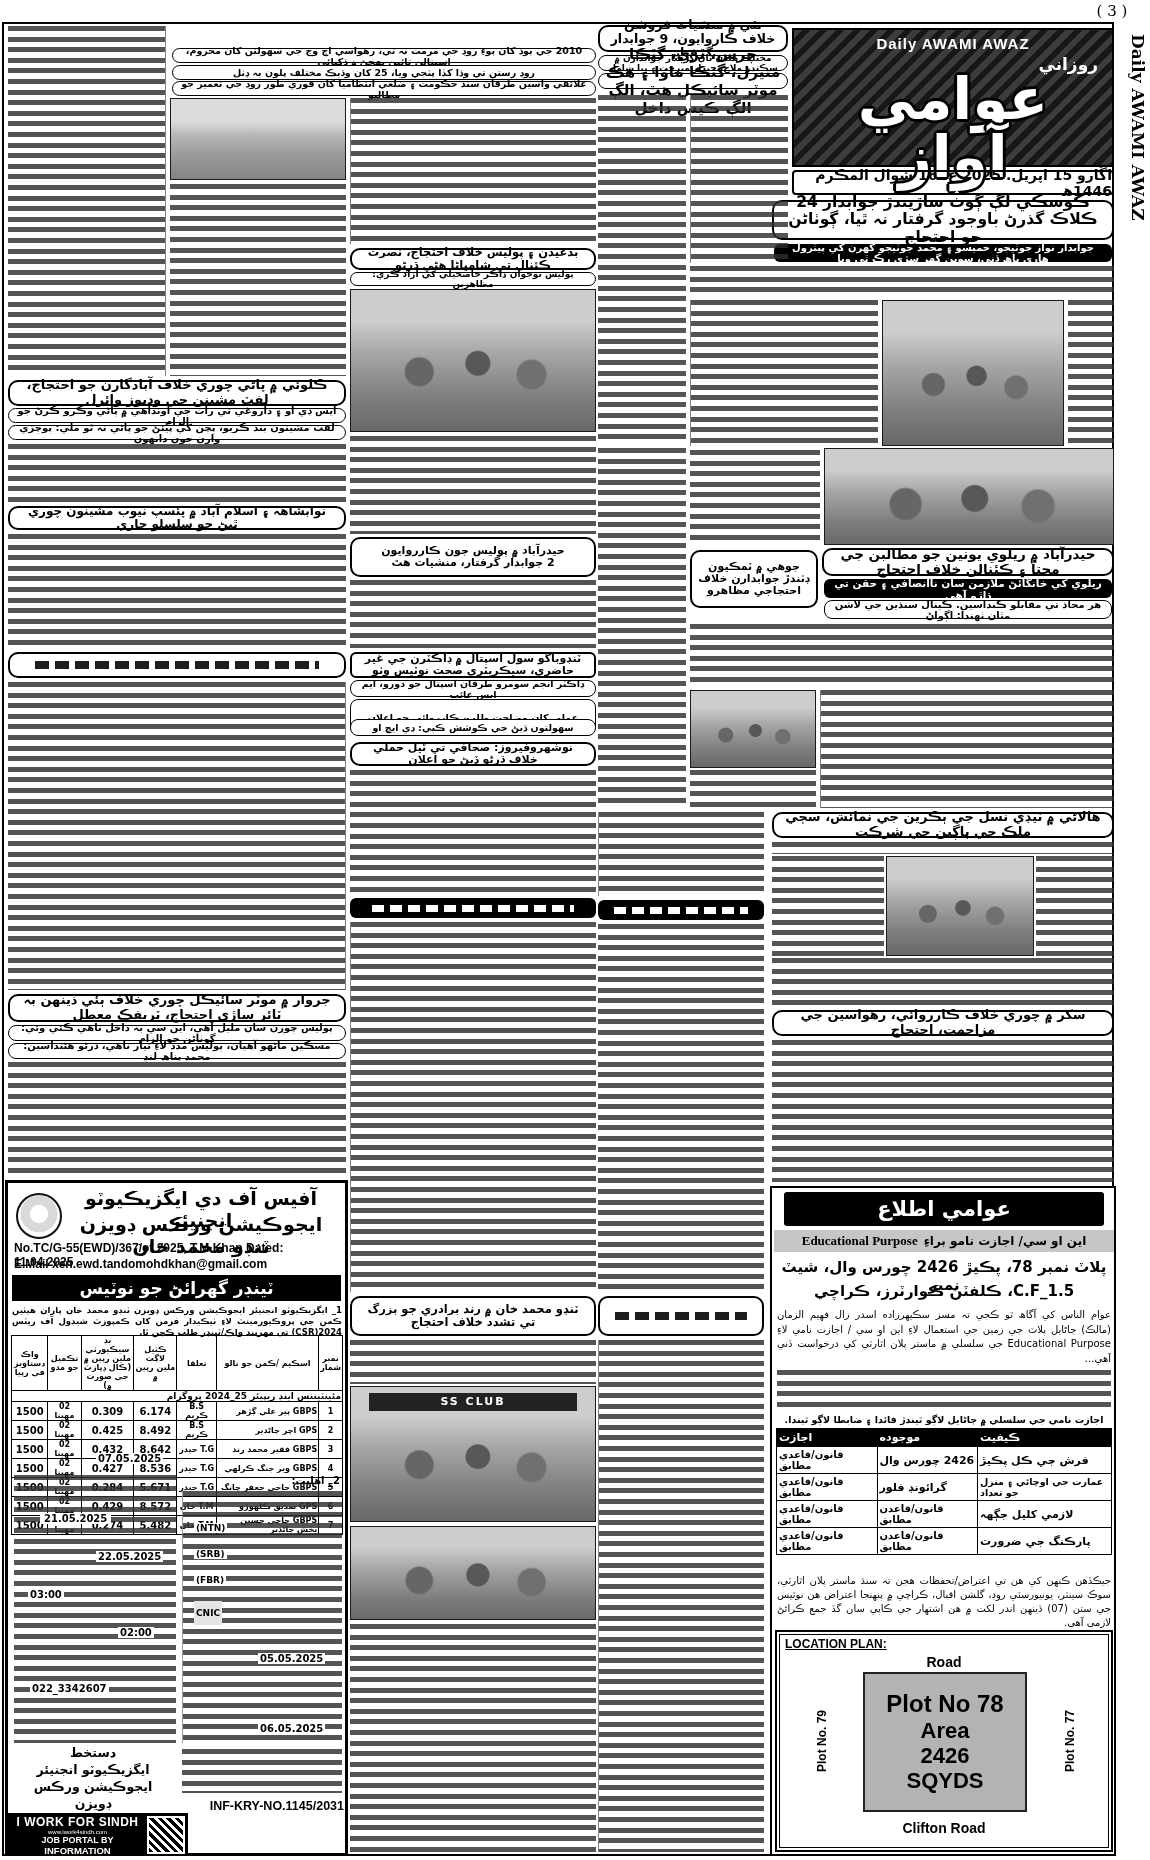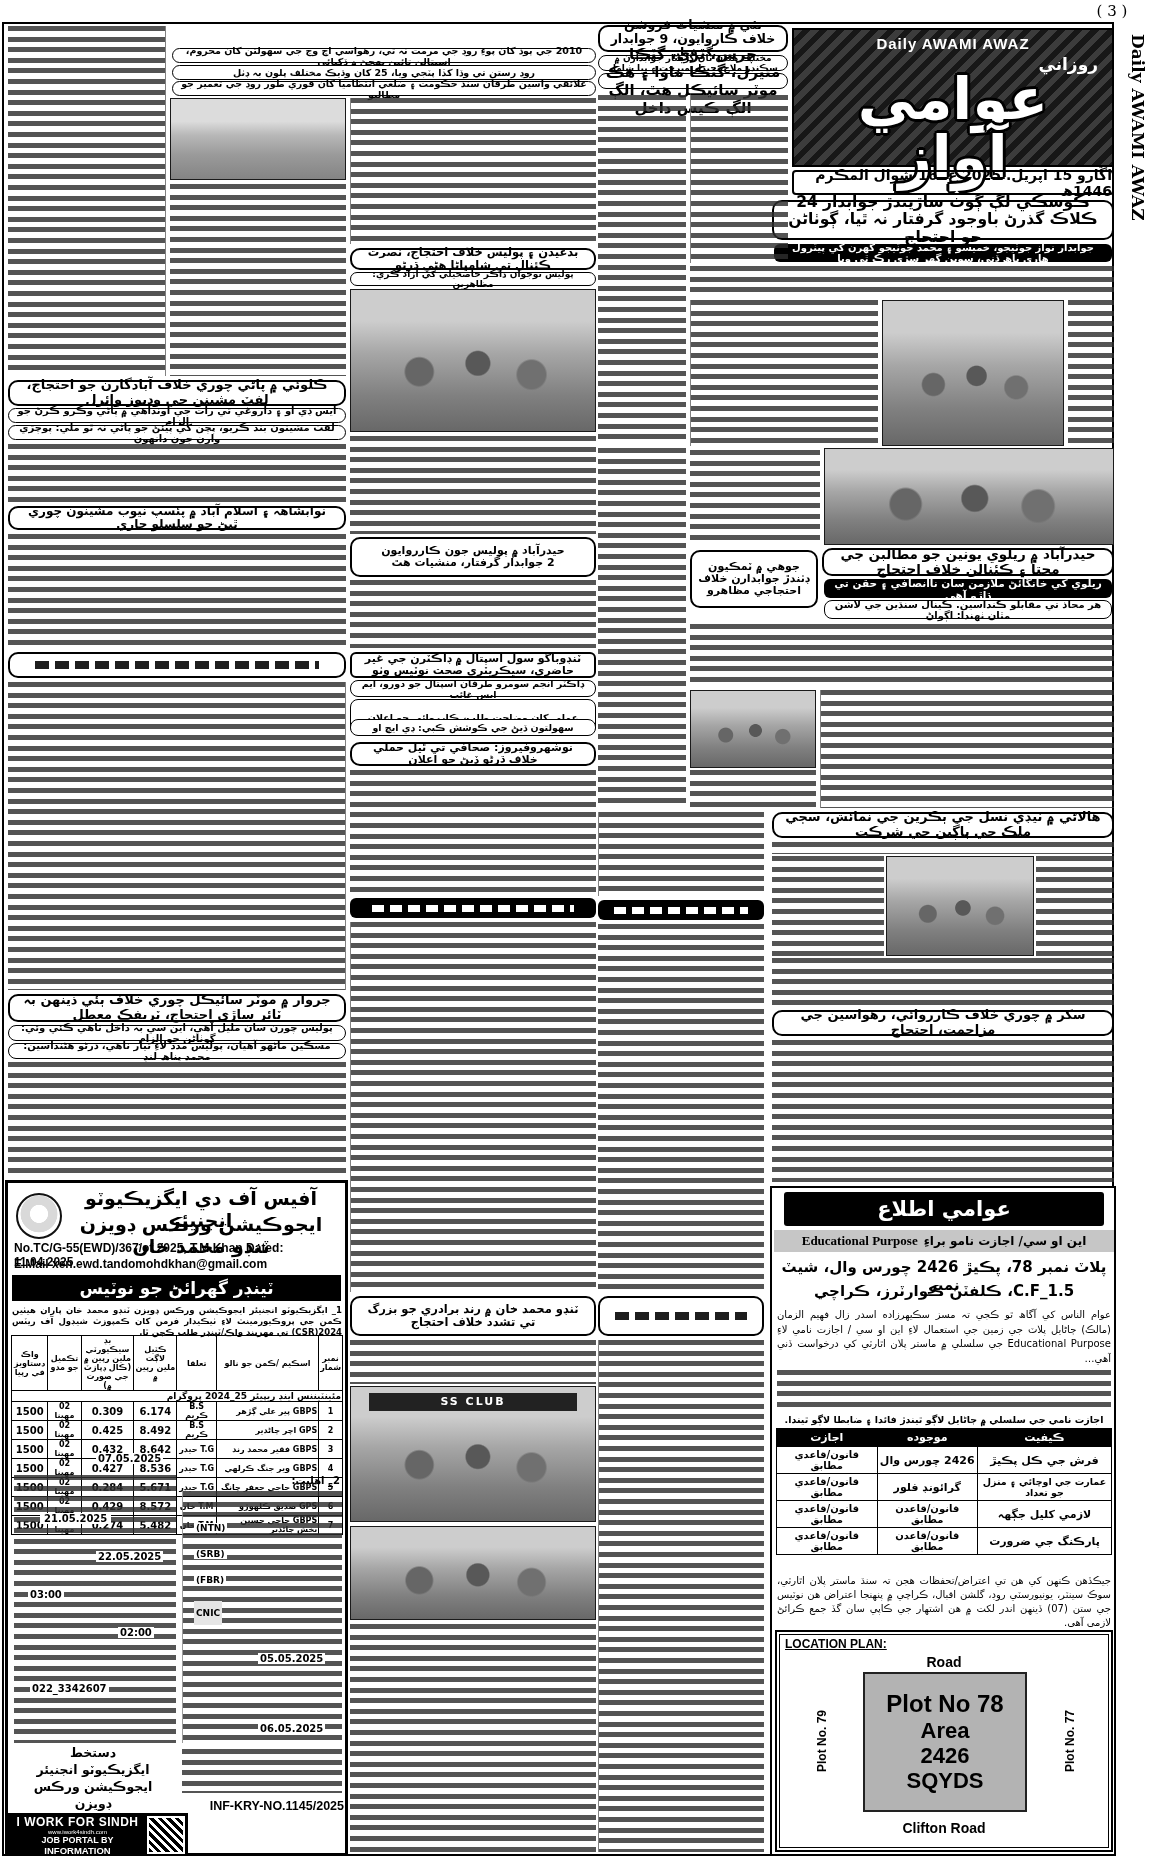--- a/index.html
+++ b/index.html
@@ -21,21 +21,21 @@
   .ph-road{background:linear-gradient(180deg,#dcdcdc 0 28%,#b8b8b8 45%,#9a9a9a 70%,#848484)}
   .wline{height:7px;margin:0 10px;width:85%;
       background:repeating-linear-gradient(90deg,#fff 0 12px,rgba(0,0,0,0) 12px 18px)}
   .bline{height:8px;margin:0 auto;width:88%;
       background:repeating-linear-gradient(90deg,#1d1d1d 0 14px,rgba(0,0,0,0) 14px 20px)}
   .mast{background:repeating-linear-gradient(135deg,#3c3c3c 0 6px,#171717 6px 12px);border:2px solid #000;text-align:center;color:#fff}
   .stroke{color:#fff;text-shadow:-2px -2px 0 #000,2px -2px 0 #000,-2px 2px 0 #000,2px 2px 0 #000,
       0 3px 0 #000,0 -3px 0 #000,3px 0 0 #000,-3px 0 0 #000}
   table{border-collapse:collapse}
   .t1 td,.t1 th{border:1px solid #000;text-align:center;padding:0 1px;font-weight:700}
-  .t2 td,.t2 th{border:1.5px solid #000;text-align:center;padding:2px 2px;font-weight:700}
+  .t2 td,.t2 th{border:1.5px solid #000;text-align:left;padding:2px 2px;font-weight:700}
   .ltr{direction:ltr}
   .rtl{direction:rtl}
   .qr{background:repeating-linear-gradient(45deg,#000 0 3px,#fff 3px 6px);border:2px solid #fff;outline:1px solid #000}
   .seal{border-radius:50%;border:2.5px solid #111;background:radial-gradient(circle at 50% 45%,#fff 0 28%,#d9d9d9 30% 58%,#fff 60%)}
   .vrt{writing-mode:vertical-rl;font-family:"DejaVu Serif",serif;font-weight:700}
 </style>
 </head>
 <body>
 
 <div id="cv">
@@ -256,21 +256,21 @@
     <div class="abs ltr" style="left:250px;top:470px;font-size:10px;font-weight:700;background:#fff;padding:0 2px">05.05.2025</div>
     <div class="abs ltr" style="left:250px;top:540px;font-size:10px;font-weight:700;background:#fff;padding:0 2px">06.05.2025</div>
 
     <div class="abs rtl" style="left:10px;top:562px;width:150px;text-align:center;font-weight:900;font-size:12.5px;line-height:1.35">
       <div>دستخط</div>
       <div>ايگزيڪيوٽو انجنيئر</div>
       <div>ايجوڪيشن ورڪس ڊويزن</div>
       <div>ٽنڊو محمد خان</div>
     </div>
     <div class="abs tex" style="left:174px;top:566px;width:160px;height:44px"></div>
-    <div class="abs ltr" style="left:168px;top:616px;width:168px;font-size:12.5px;font-weight:700;text-align:right;font-family:'Liberation Sans',sans-serif">INF-KRY-NO.1145/2025</div>
+    <div class="abs ltr" style="left:168px;top:616px;width:168px;font-size:12.5px;font-weight:700;text-align:right;font-family:'Liberation Sans',sans-serif">INF-KRY-NO.1145/2031</div>
 
     <div class="abs" style="left:0px;top:630px;width:180px;height:42px;background:#000;color:#fff;display:flex">
       <div style="flex:1;padding:2px 3px;font-family:'Liberation Sans',sans-serif;text-align:center">
         <div style="font-size:12px;font-weight:900;letter-spacing:.5px">I WORK FOR SINDH</div>
         <div style="font-size:6px">www.iwork4sindh.com</div>
         <div style="font-size:9px;font-weight:700">JOB PORTAL BY</div>
         <div style="font-size:9.5px;font-weight:900">INFORMATION DEPARTMENT</div>
       </div>
       <div class="qr" style="width:34px;height:34px;margin:3px 3px 0 0"></div>
     </div>

